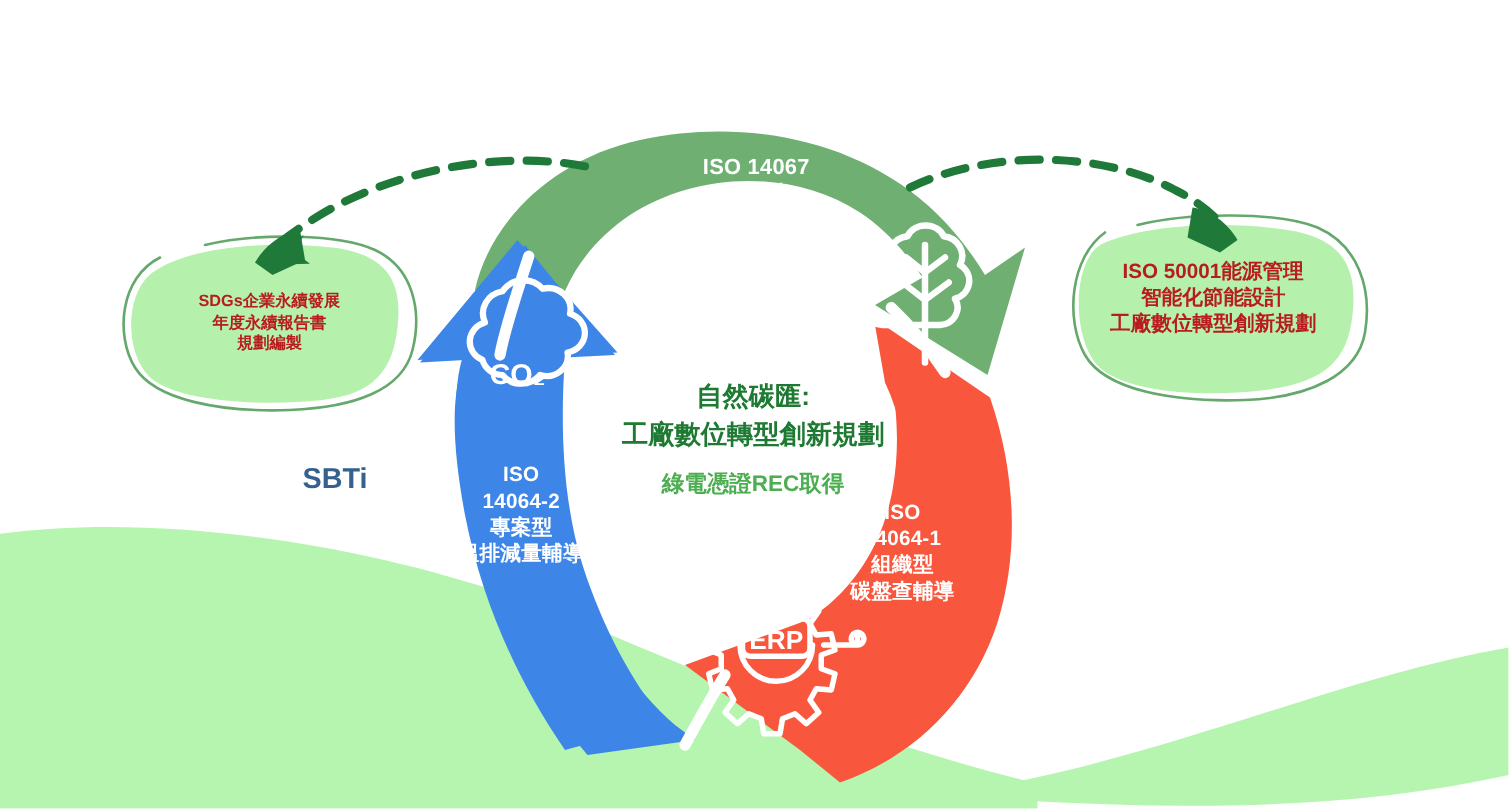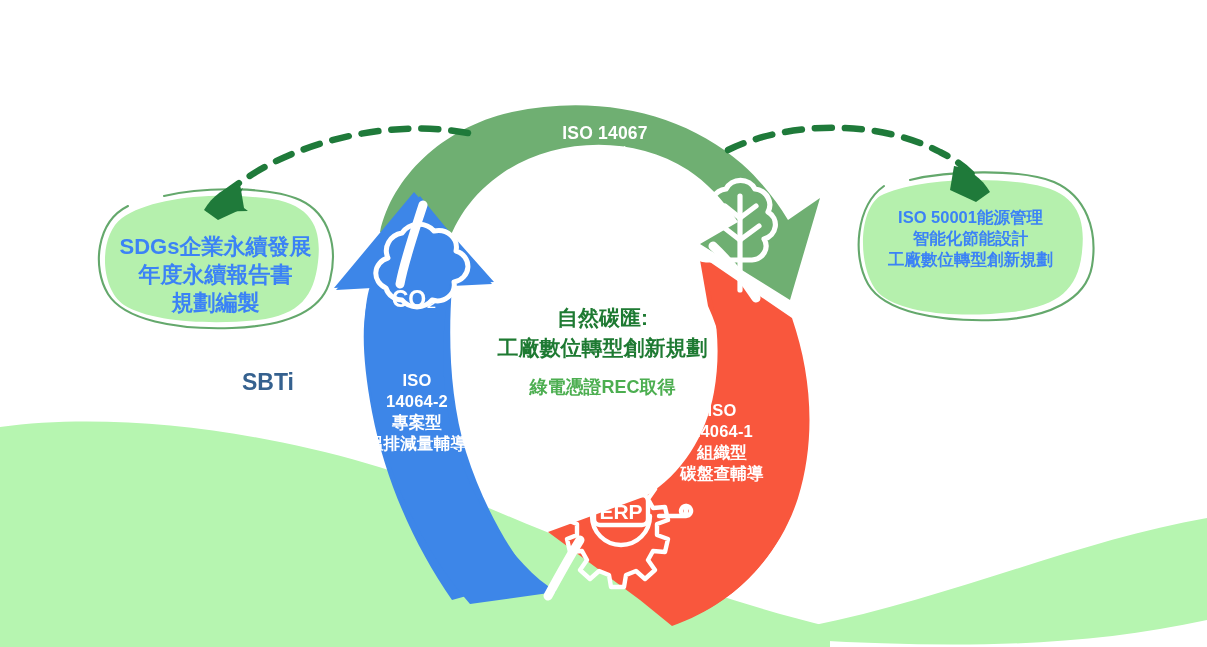--- a/index.html
+++ b/index.html
@@ -53,28 +53,28 @@
   }
   #label-red {
     left: 646px;
     top: 400px;
     width: 152px;
     font-size: 16.5px;
   }
 
   
   .callout {
-    color: #3b82f6;
+    color: #b91c1c;
     font-size: 17px;
   }
   #callout-left {
     left: 108px;
     top: 233px;
     width: 215px;
-    font-size: 22px;
+    font-size: 13px;
   }
   #callout-right {
     left: 868px;
     top: 207px;
     width: 205px;
     font-size: 16.5px;
   }
 
   
   #center-title {

